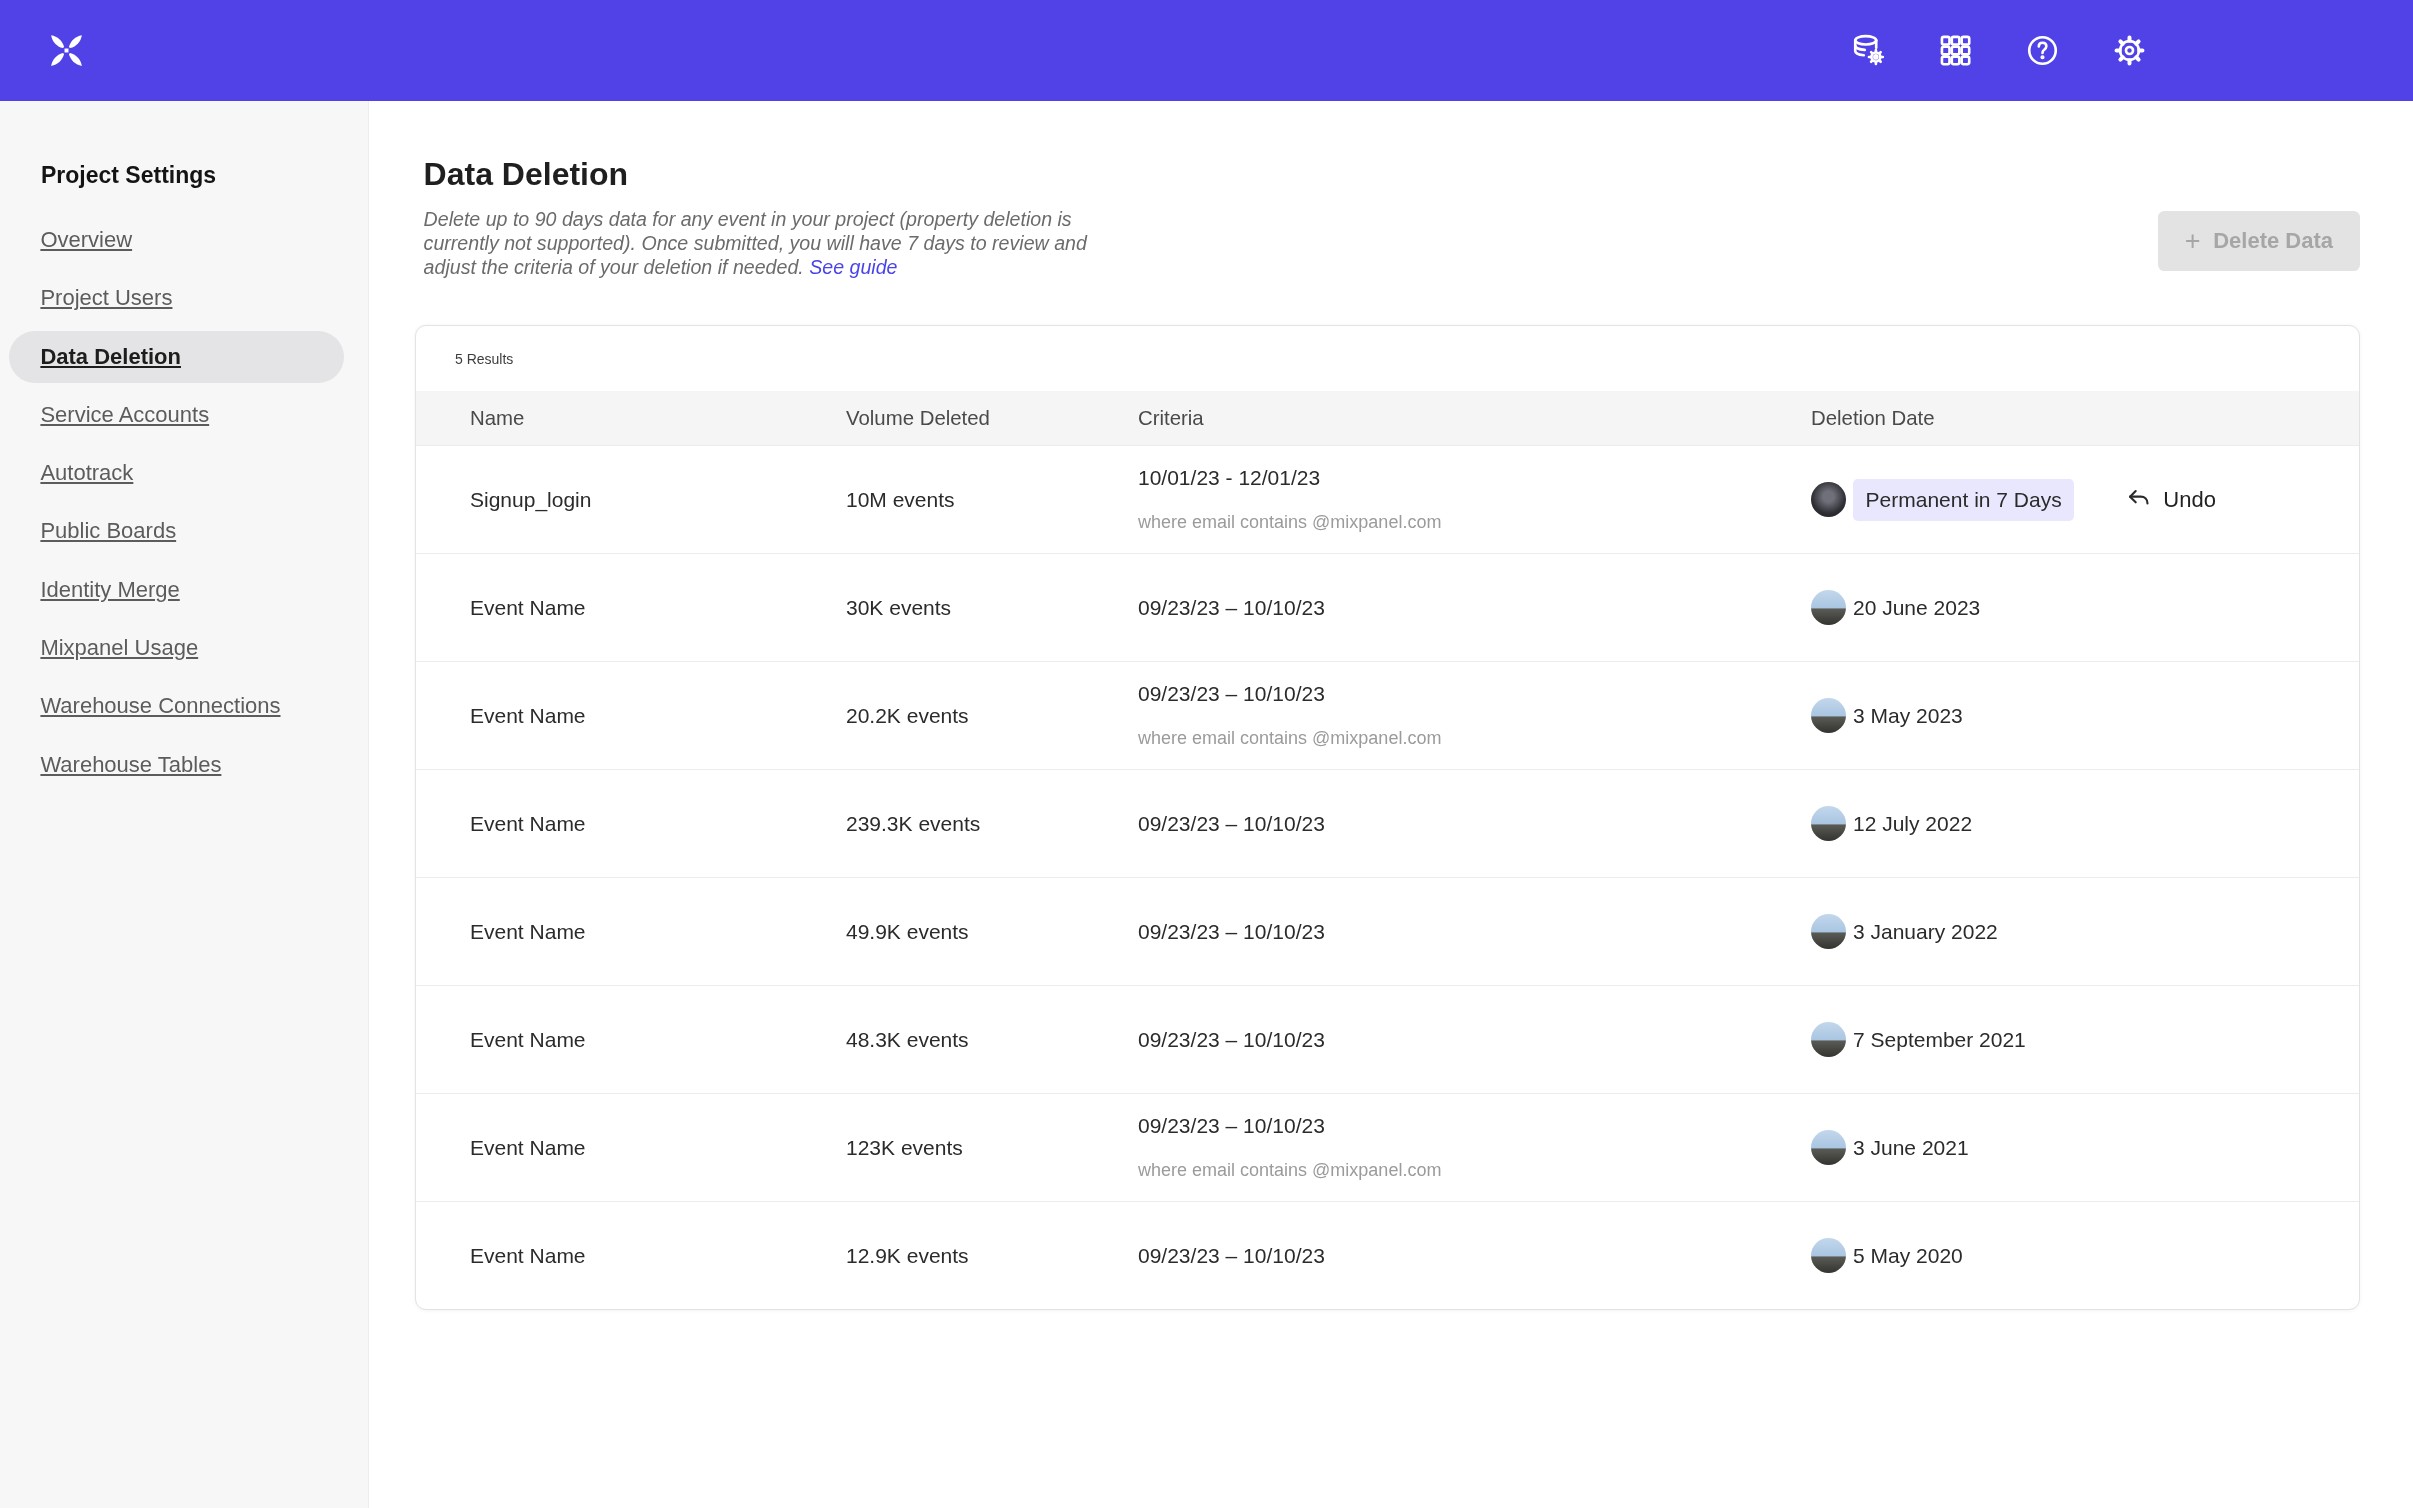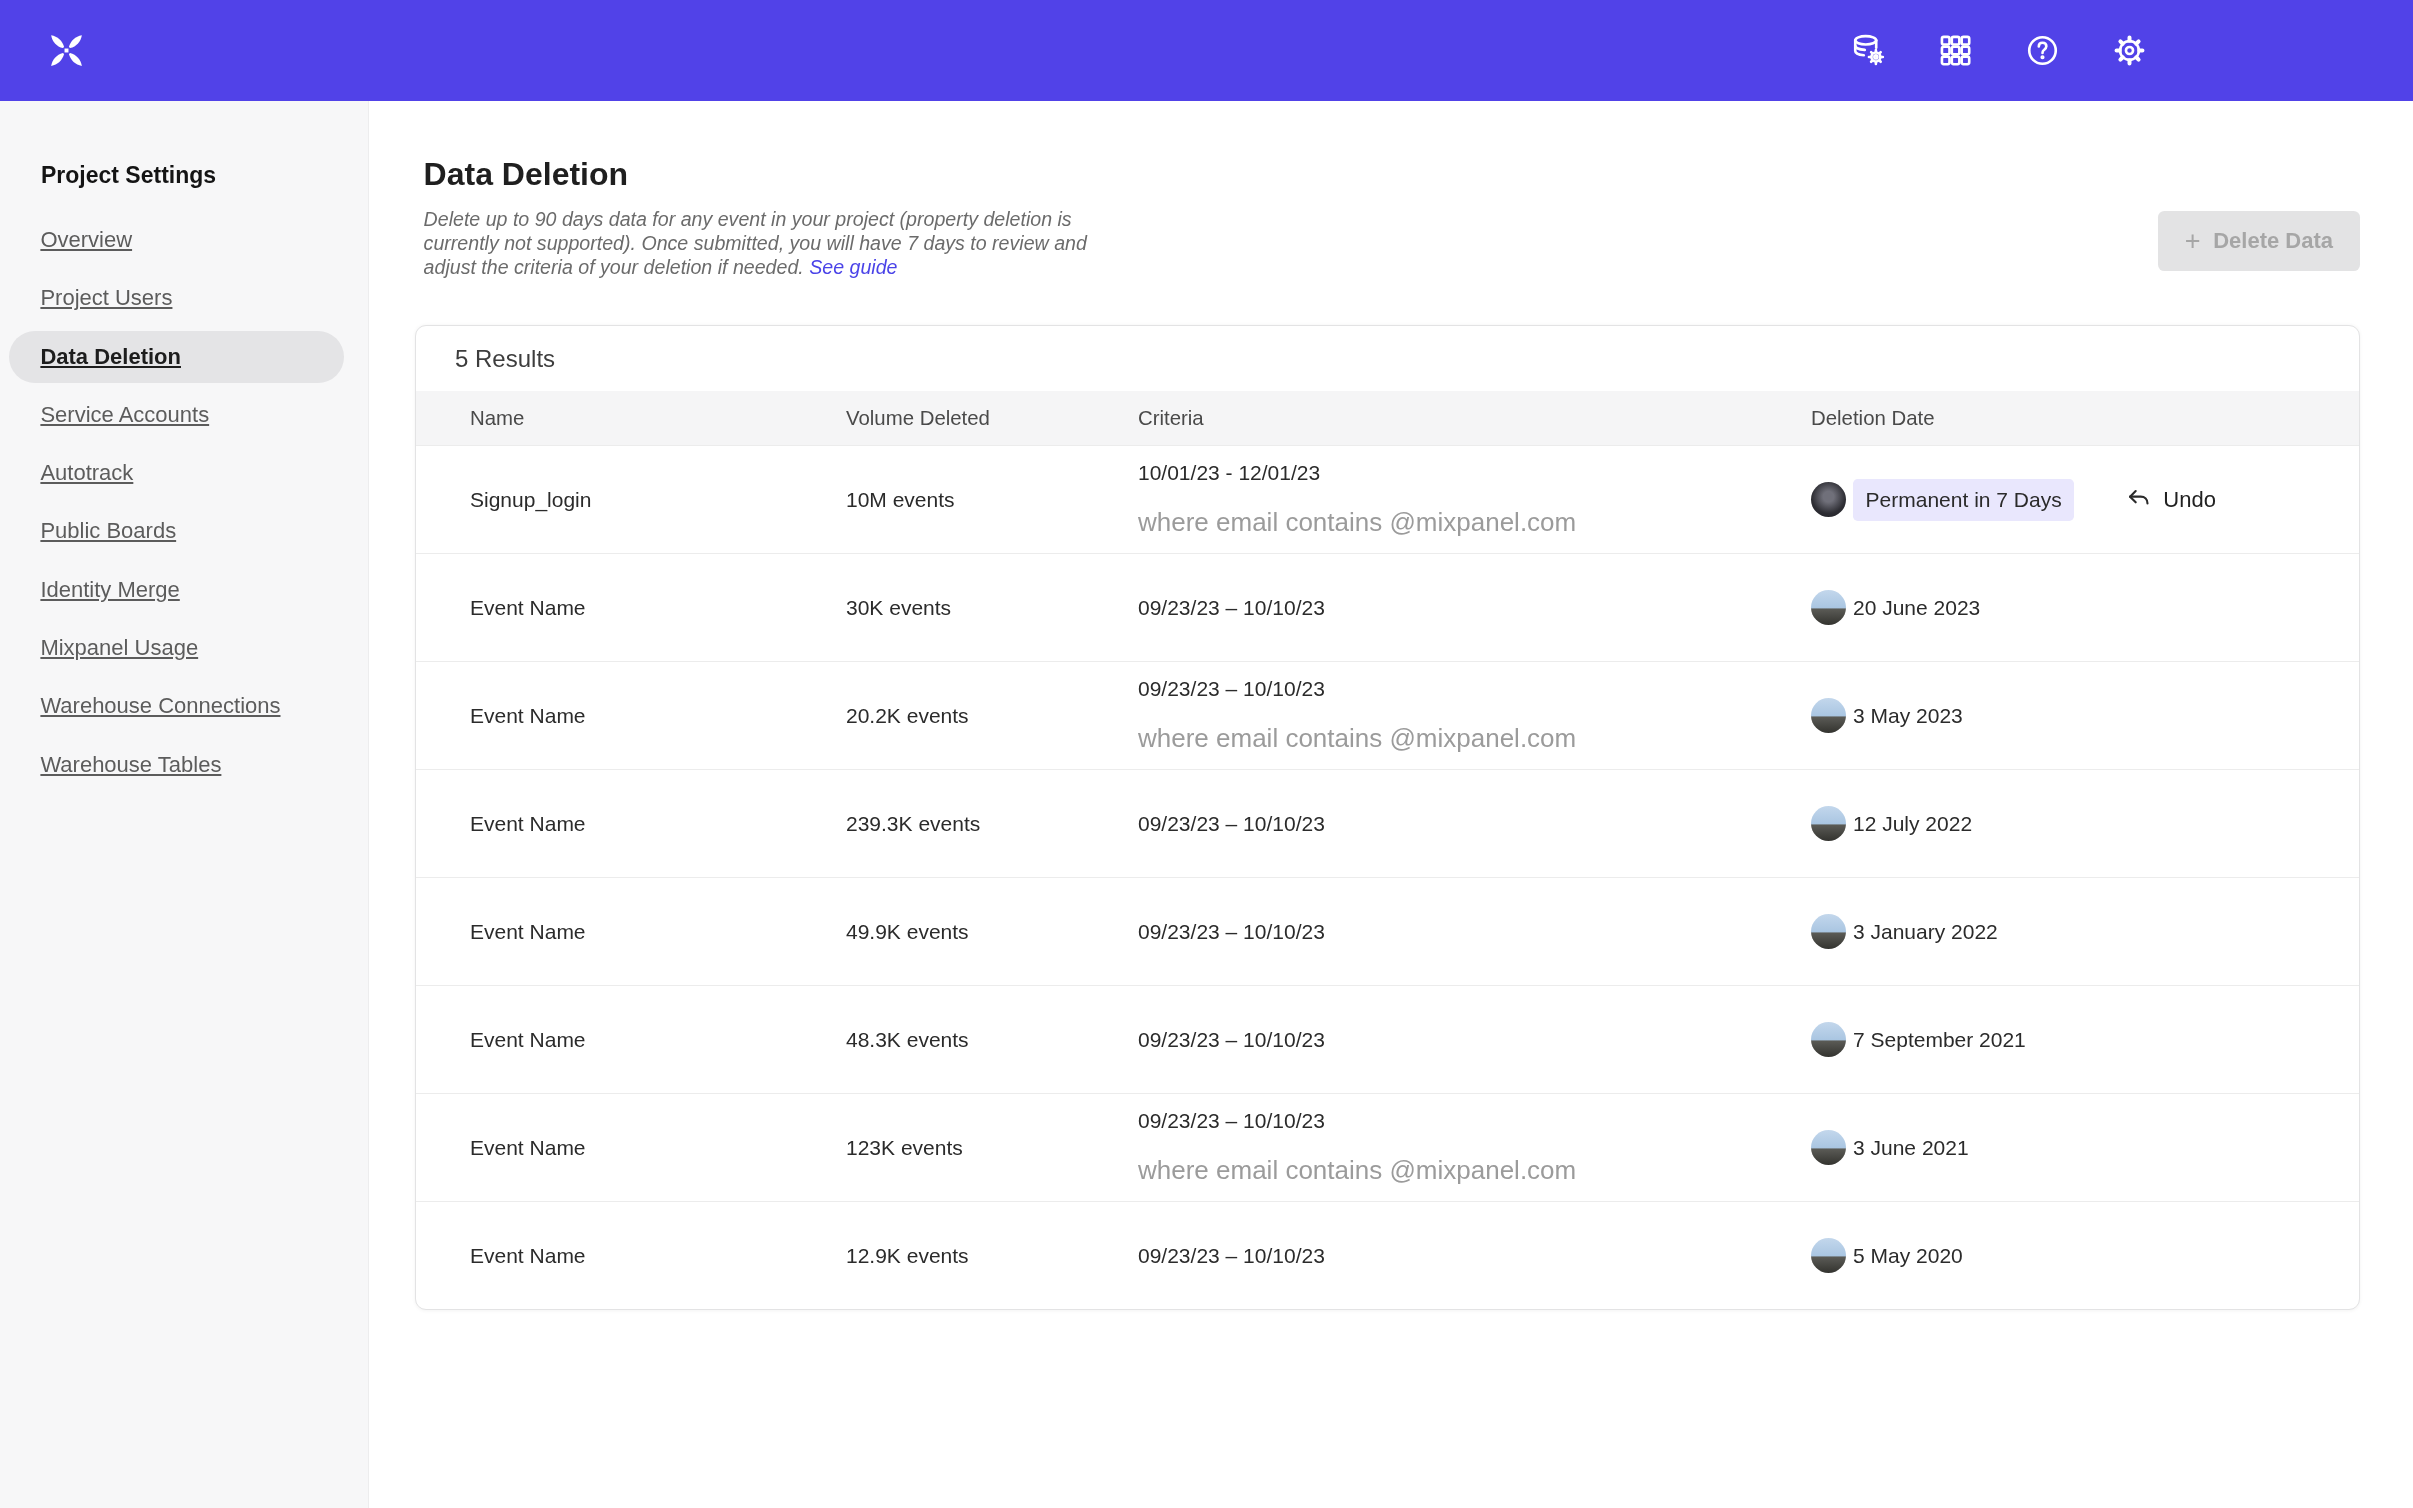--- a/index.html
+++ b/index.html
@@ -23,26 +23,26 @@
   .nav li.selected{background:var(--selected-bg,#e4e4e6);color:#1d1d1d;font-weight:600;}
   
   .main{margin-left:369px;position:relative;padding:0 53px 0 46px;}
   .page-title{margin:55px 0 0 8.6px;font-size:32px;font-weight:700;color:#1f1f1f;}
   .desc{margin:14px 0 0 8.6px;font-size:19.6px;line-height:24px;color:#6b6b6b;font-style:italic;}
   .desc a{color:var(--link-color,#4a43e8);text-decoration:none;cursor:pointer;}
   .delete-btn{position:absolute;top:55px;right:53px;height:60px;padding:0 27px;background:#e3e3e4;color:#a6a6a6;border:none;border-radius:6.3px;font-size:22px;font-weight:600;font-family:inherit;display:flex;align-items:center;gap:12.6px;cursor:not-allowed;}
   .delete-btn .plus{font-size:27px;font-weight:400;line-height:1;}
   
   .card{margin-top:46px;margin-bottom:47px;border:0.8px solid #e3e3e4;border-radius:11px;background:#fff;box-shadow:0 0.8px 3.9px rgba(0,0,0,.05);overflow:hidden;}
-  .results-bar{height:65px;display:flex;align-items:center;padding-left:39px;font-size:24px;color:#3d3d3d;}
+  .results-bar{height:65px;display:flex;align-items:center;padding-left:39px;font-size:14px;color:#3d3d3d;}
   .grid{display:grid;grid-template-columns:376px 292px 673px 1fr;align-items:center;padding-left:54px;}
   .thead{height:54px;background:#f5f5f6;font-size:20.4px;color:#4a4a4a;}
   .row{min-height:108px;font-size:21px;color:#2b2b2b;border-top:0.8px solid #ececec;}
   .row:first-of-type{border-top:none;}
-  .crit-sub{font-size:26px;color:#9b9b9b;margin-top:22px;}
+  .crit-sub{font-size:18px;color:#9b9b9b;margin-top:22px;}
   .datecell{display:flex;align-items:center;gap:7px;}
   .avatar{width:35px;height:35px;border-radius:50%;flex:none;}
   .avatar.dark{background:radial-gradient(circle at 50% 42%, #70707a 0 20%, #2e2e34 62%, #1c1c22 100%);}
   .avatar.photo{background:linear-gradient(180deg,#c3d7ec 0%,#aac6e2 50%,#5a5a55 55%,#33332f 100%);}
   .badge{background:var(--badge-bg,#e9e7fd);border-radius:4.7px;height:42px;display:inline-flex;align-items:center;padding:0 12.6px;font-size:21px;color:#2b2b2b;white-space:nowrap;}
   .undo-btn{display:inline-flex;align-items:center;gap:11px;margin-left:44px;font-size:22px;font-weight:500;color:#222;cursor:pointer;background:none;border:none;font-family:inherit;padding:0;}
   .undo-btn svg{width:27px;height:27px;stroke:#2b2b2b;fill:none;stroke-width:1.9;stroke-linecap:round;stroke-linejoin:round;}
 </style>
 </head>
 <body>

